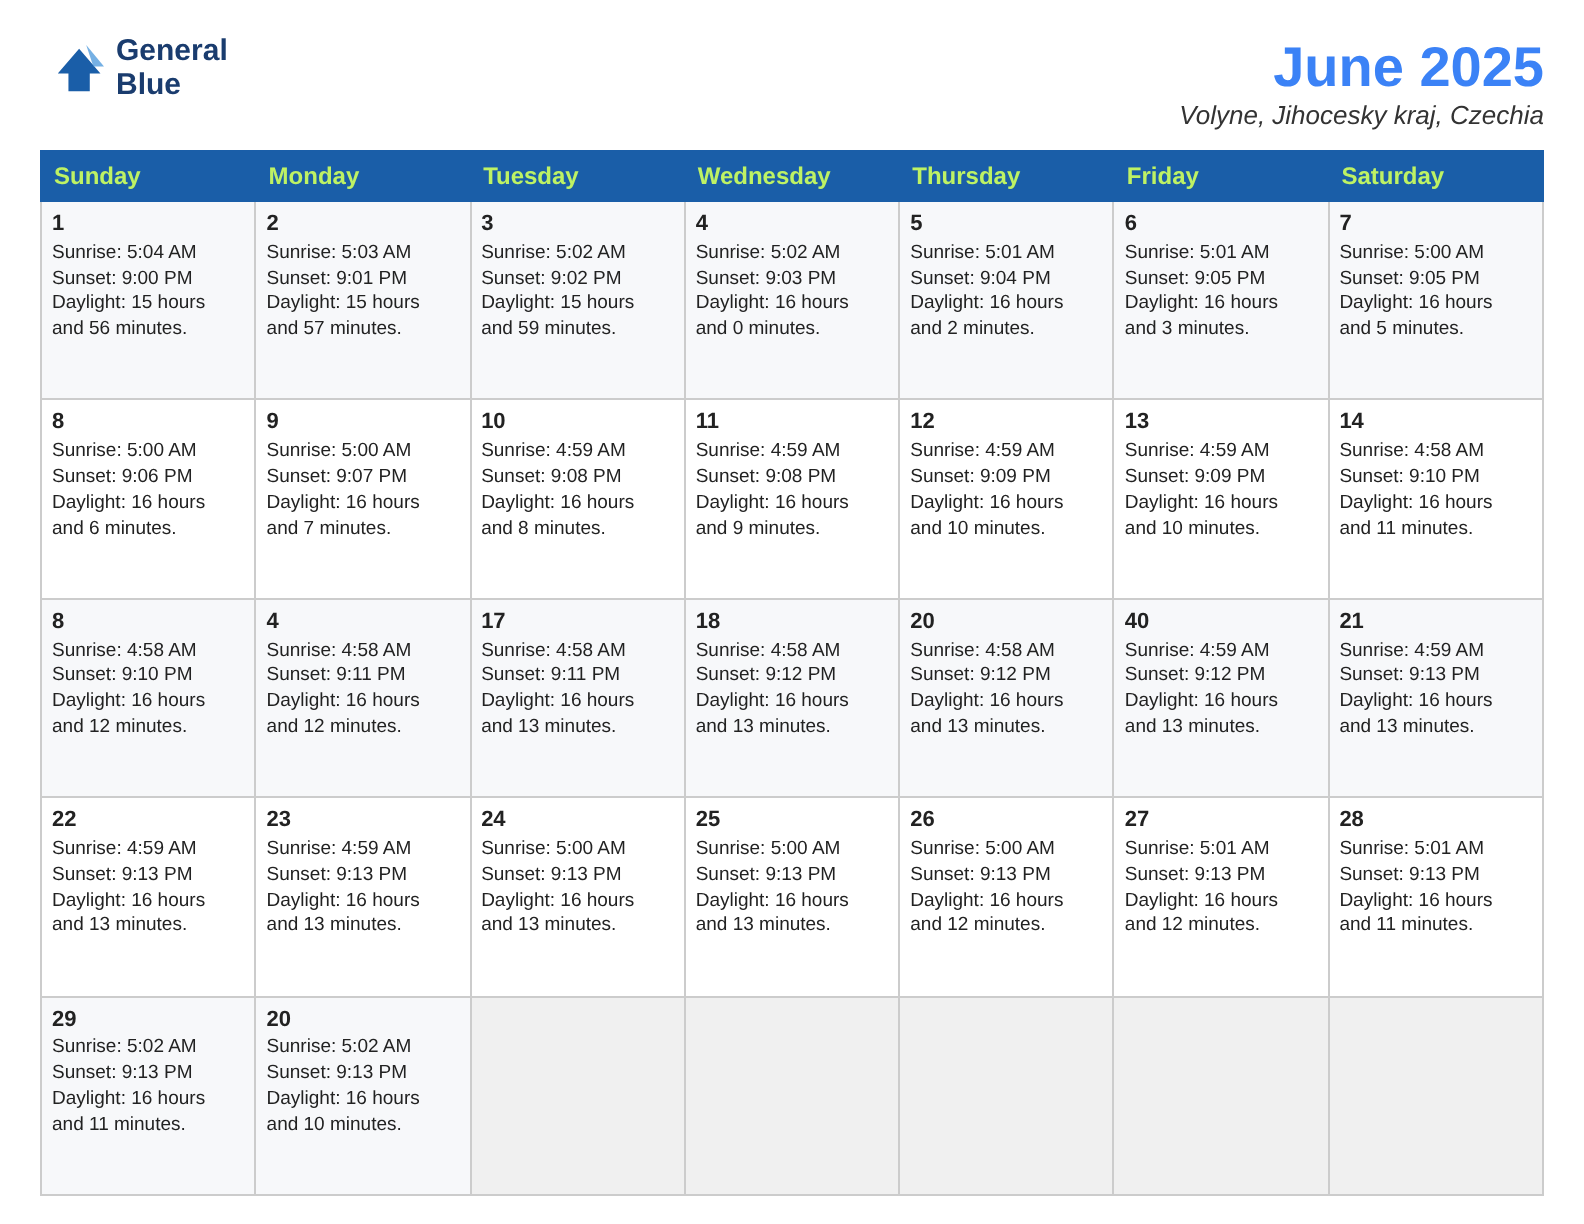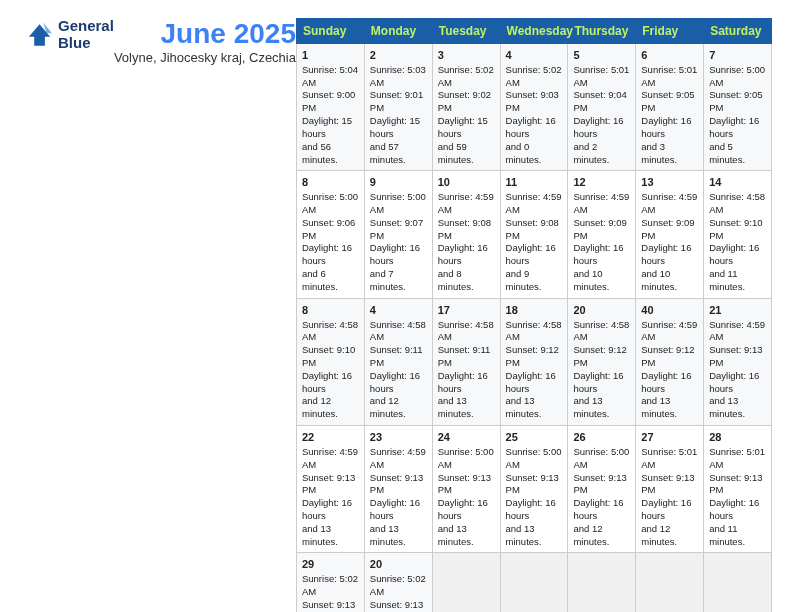--- a/index.html
+++ b/index.html
@@ -8,21 +8,21 @@
       background: #fff;
       width: 792px;
       height: 612px;
       overflow: hidden;
     }
     .page {
       width: 792px;
       height: 612px;
       padding: 18px 20px 14px 20px;
       display: flex;
-      flex-direction: row;
+      flex-direction: column;
     }
     .header {
       display: flex;
       justify-content: space-between;
       align-items: flex-start;
       margin-bottom: 10px;
     }
     .logo {
       display: flex;
       align-items: center;
@@ -42,20 +42,21 @@
       text-align: right;
     }
     .calendar-title {
       font-size: 28px;
       font-weight: bold;
       color: #3b82f6;
     }
     .calendar-subtitle {
       font-size: 13px;
       color: #333;
+      font-style: italic;
     }
     .calendar {
       flex: 1;
       border: 1px solid #ccc;
       border-collapse: collapse;
       width: 100%;
       table-layout: fixed;
     }
     .calendar thead tr th {
       background-color: #1a5ea8;

